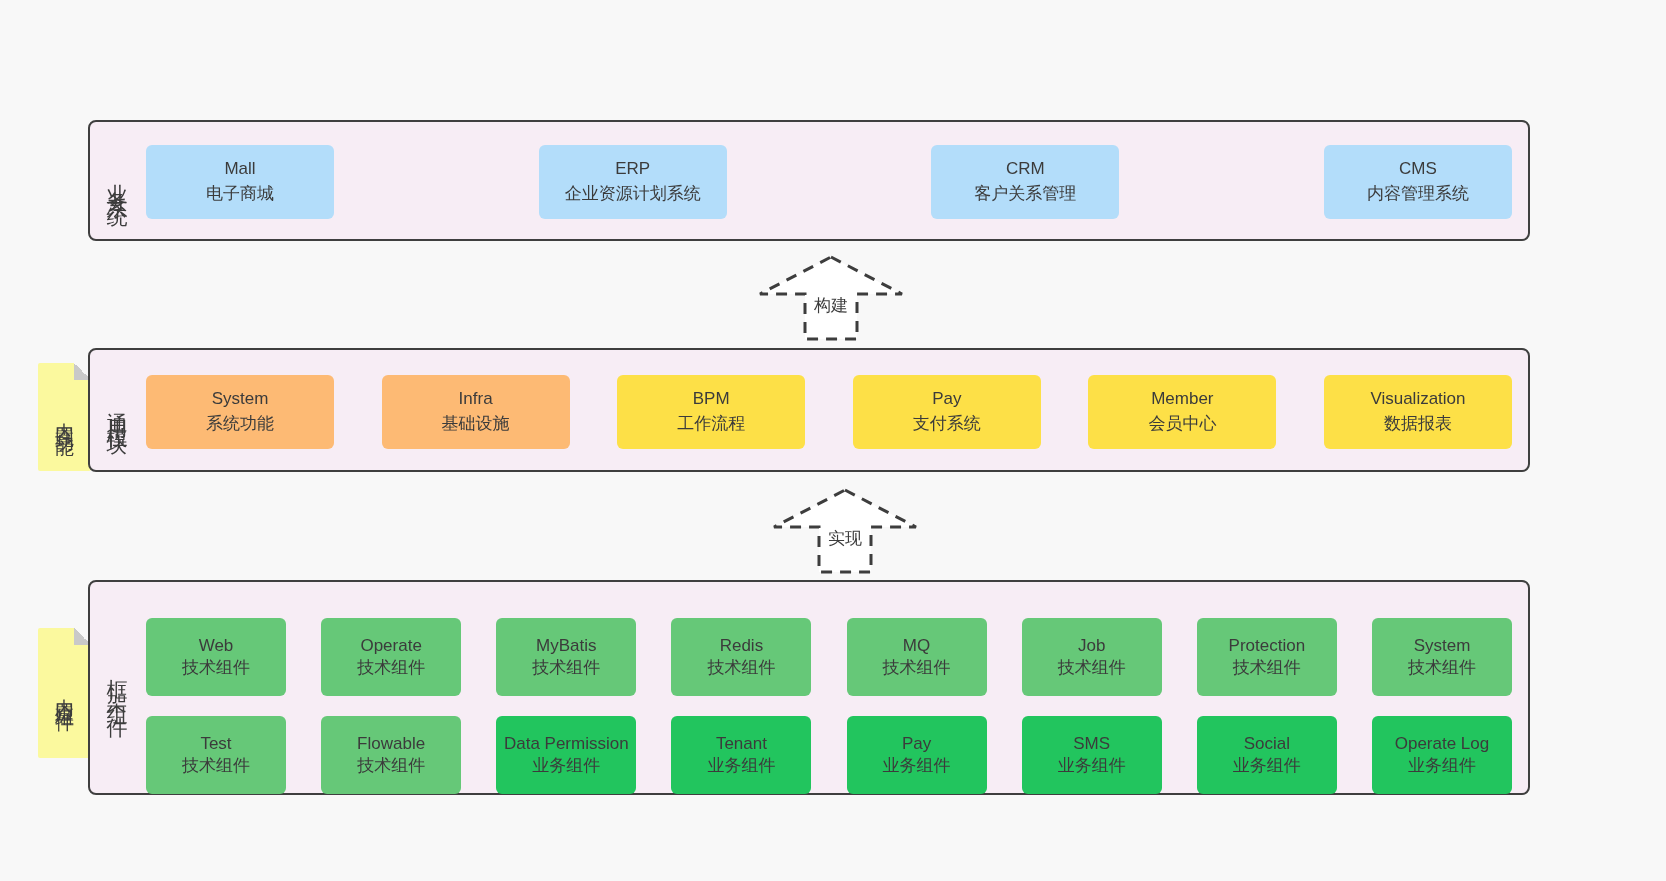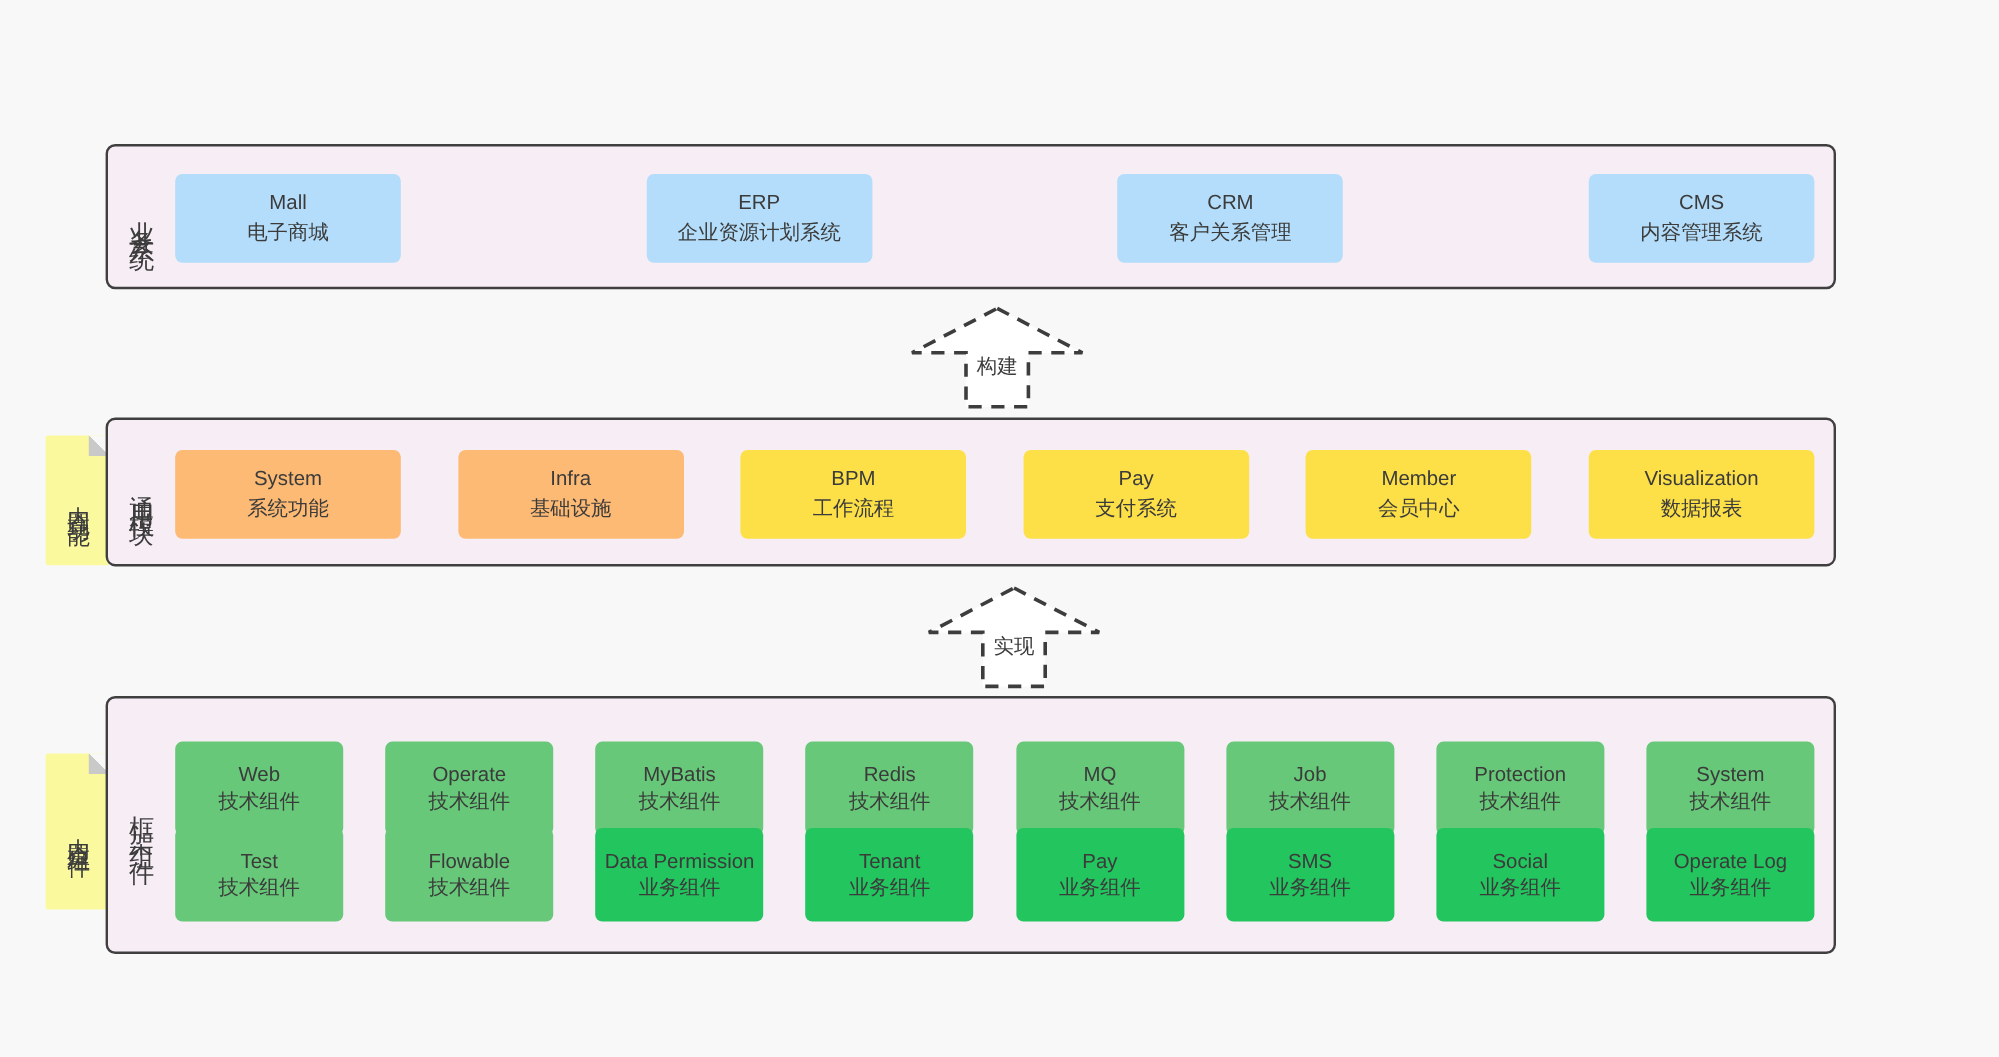--- a/index.html
+++ b/index.html
@@ -20,21 +20,21 @@
     position:absolute;left:0;top:0;bottom:0;width:54px;
     display:flex;align-items:center;justify-content:center;
     writing-mode:vertical-rl;text-orientation:upright;
     font-size:21px;letter-spacing:7px;color:#3c3c3c;
   }
   #sec-framework .vlabel{letter-spacing:13px}
   .row{position:absolute;left:56px;right:16px;display:flex;justify-content:space-between}
   #sec-business .row{top:23px}
   #sec-modules .row{top:25px}
   .row-1{top:36px}
-  .row-2{top:108px}
+  .row-2{top:134px}
   .box{
     border-radius:6px;display:flex;flex-direction:column;
     align-items:center;justify-content:center;text-align:center;
     font-size:17px;line-height:1.45;
   }
   .w6{width:188px;height:74px}
   .w8{width:140px;height:78px;line-height:1.32}
   .c-blue{background:#b3ddfa}
   .c-red{background:#fdba74}
   .c-pink{background:#fde047}

